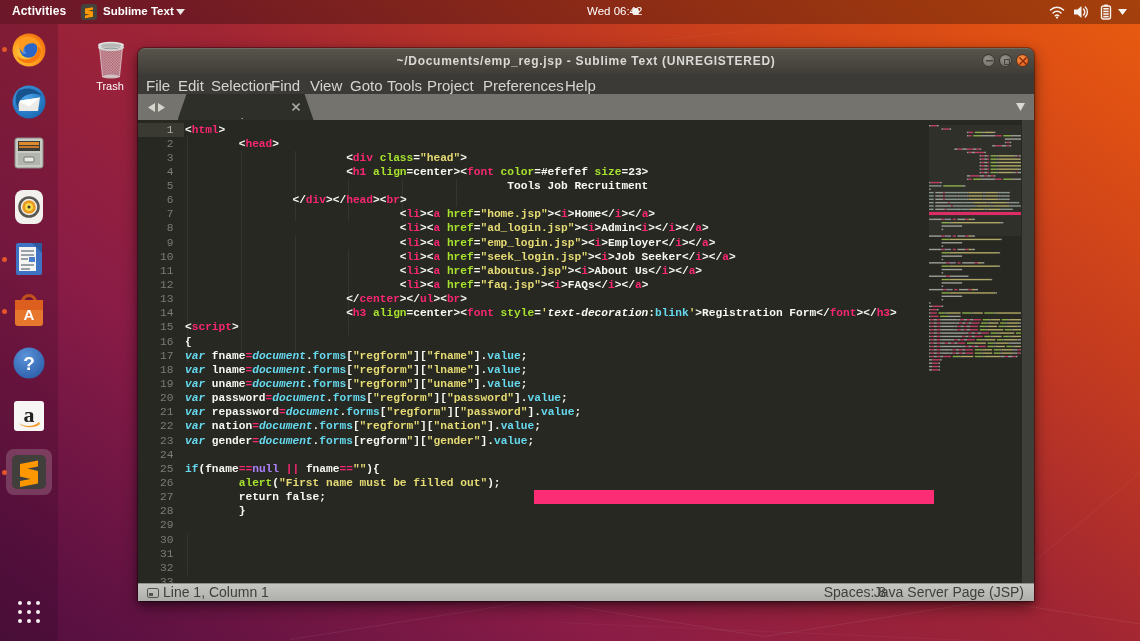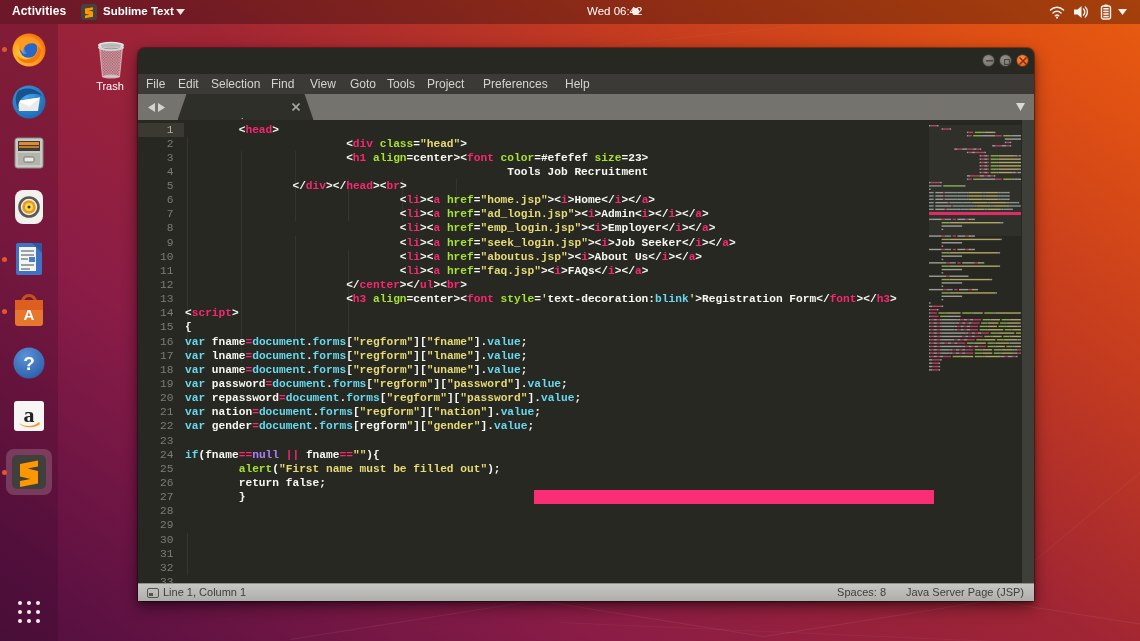--- a/index.html
+++ b/index.html
@@ -12,37 +12,37 @@
 #topbar .app{position:absolute;left:103px;top:4.5px;font-weight:bold}
 #clock{position:absolute;left:587px;top:4.5px;font-weight:normal}
 .wl{position:absolute;height:1px;background:rgba(255,255,255,0.07);transform-origin:0 0}
 
 #dock{position:absolute;left:0;top:24px;width:58px;height:617px;background:rgba(30,8,28,0.18)}
 .dot{position:absolute;left:2px;width:5px;height:5px;border-radius:50%;background:#e4552a}
 
 #win{position:absolute;left:138px;top:48px;width:896px;height:553px;border-radius:7px 7px 2px 2px;box-shadow:0 6px 16px rgba(0,0,0,0.45),0 2px 5px rgba(0,0,0,0.35),0 0 0 1px rgba(0,0,0,0.3);background:#272822}
 #titlebar{position:absolute;left:0;top:0;width:896px;height:26px;border-radius:7px 7px 0 0;background:linear-gradient(#57544c,#4a4740 60%,#3f3d37);border-top:1px solid #6e6b62;color:#dbd9d5;font-size:12px;font-weight:bold;letter-spacing:0.72px;text-align:center;line-height:25px}
 .wbtn{position:absolute;top:6px;width:13px;height:13px;border-radius:50%;border:1px solid rgba(30,28,24,.7)}
-#menubar{position:absolute;left:0;top:26px;width:896px;height:20px;background:#3c3a36;color:#d6d4d0;font-size:12px}
+#menubar{position:absolute;left:0;top:26px;width:896px;height:20px;background:#3c3a36;color:#d6d4d0;font-size:15px}
 #menubar span{position:absolute;top:3px}
 #tabbar{position:absolute;left:0;top:46px;width:896px;height:26px;background:#75736d}
 #tab{position:absolute;left:39.5px;top:0;width:136px;height:26px;background:#2e2f29;clip-path:polygon(9px 0,127px 0,136px 26px,0 26px);color:#d3d3cb;font-size:11px}
 #editor{position:absolute;left:0;top:72px;width:896px;height:463px;background:#272822;overflow:hidden;font-family:"Liberation Mono",monospace;font-size:11.2px;font-weight:bold}
 .r{height:14.146px;line-height:14.146px;white-space:pre}
 #gutter{position:absolute;left:0;top:2.5px;width:35.5px;text-align:right;color:#8f908a;opacity:.8;font-weight:normal}
 #codex{position:absolute;left:47px;top:2.5px;color:#f8f8f2}
 #codex b,#codex i{font-style:normal;font-weight:bold}
-#codex i{}
+#codex i{font-style:italic}
 .p{color:#f92672}.g{color:#a6e22e}.y{color:#e6db74}.c{color:#66d9ef}.v{color:#ae81ff}.w{color:#f8f8f2}
 .guide{position:absolute;width:1px;background:#343530}
 #pinksel{position:absolute;left:396px;top:370.3px;width:400px;height:14.2px;background:#fb2d74}
 .mm{position:absolute;left:791px;top:5px;opacity:.85}
 #mmview{position:absolute;left:791px;top:5px;width:92px;height:111px;background:rgba(255,255,255,0.04)}
 #scrollstrip{position:absolute;left:884px;top:0;width:12px;height:463px;background:#3f3f3a}
-#statusbar{position:absolute;left:0;top:535px;width:896px;height:18px;background:linear-gradient(#c6c6c3,#aeaeab);border-top:1px solid #8f8f8c;color:#3e3e3c;font-size:11px;line-height:17px}
+#statusbar{position:absolute;left:0;top:535px;width:896px;height:18px;background:linear-gradient(#c6c6c3,#aeaeab);border-top:1px solid #8f8f8c;color:#3e3e3c;font-size:14px;line-height:17px}
 
 #trash{position:absolute;left:90px;top:38px;width:40px;height:58px;text-align:center;color:#fff;font-size:11px}
 </style></head><body>
 
 <div id="topbar">
   <div class="act">Activities</div>
   <svg class="abs" style="left:81px;top:4px" width="16" height="16">
       <rect x="0" y="0" width="16" height="16" rx="3" fill="#44433e"></rect>
       <path d="M4 4.6 L12 3.2 L12 5.8 L7.4 6.6 L12 7.6 L12 12.8 L4 14.2 L4 11.6 L8.6 10.8 L4 9.8 Z" fill="#ff9800"></path>
     </svg>
@@ -208,20 +208,21 @@
     <ellipse cx="18" cy="9.5" rx="13" ry="3.4" fill="#d4d5d3"></ellipse>
     <ellipse cx="18" cy="9" rx="9.4" ry="2.2" fill="#85878a"></ellipse>
     <ellipse cx="18" cy="8.2" rx="9.4" ry="2.1" fill="#c8c9c7"></ellipse>
     <ellipse cx="18" cy="7" rx="13" ry="3.2" fill="#e2e3e1"></ellipse>
     <ellipse cx="18" cy="7.6" rx="10.5" ry="2.4" fill="#b8b9b7"></ellipse>
   </svg>
   <div style="margin-top:-2px">Trash</div>
 </div>
 
 <div id="win">
+  <div id="titlebar">~/Documents/emp_reg.jsp - Sublime Text (UNREGISTERED)</div>
   <div class="wbtn" style="left:844px;background:radial-gradient(circle at 40% 35%,#93918a,#6e6c64)"></div>
   <svg class="abs" style="left:847.5px;top:12px" width="7" height="2">
       <rect width="7" height="1.5" fill="#45433c"></rect>
     </svg>
   <div class="wbtn" style="left:861px;background:radial-gradient(circle at 40% 35%,#93918a,#6e6c64)"></div>
   <svg class="abs" style="left:865.5px;top:10.5px" width="6" height="6">
       <rect x="0.5" y="0.5" width="5" height="5" fill="none" stroke="#45433c" stroke-width="1.1"></rect>
     </svg>
   <div class="wbtn" style="left:878px;background:radial-gradient(circle at 40% 35%,#f59448,#e35212)"></div>
   <svg class="abs" style="left:881px;top:9px" width="8" height="8">
@@ -300,20 +301,21 @@
         <div class="r">26</div>
         <div class="r">27</div>
         <div class="r">28</div>
         <div class="r">29</div>
         <div class="r">30</div>
         <div class="r">31</div>
         <div class="r">32</div>
         <div class="r">33</div>
       </div>
     <div id="codex">
+        <div class="r">&lt;<b class="p">html</b>&gt;</div>
         <div class="r">        &lt;<b class="p">head</b>&gt;</div>
         <div class="r">                        &lt;<b class="p">div</b> <b class="g">class</b>=<b class="y">"head"</b>&gt;</div>
         <div class="r">                        &lt;<b class="p">h1</b> <b class="g">align</b>=center&gt;&lt;<b class="p">font</b> <b class="g">color</b>=#efefef <b class="g">size</b>=23&gt;</div>
         <div class="r">                                                Tools Job Recruitment</div>
         <div class="r">                &lt;/<b class="p">div</b>&gt;&lt;/<b class="p">head</b>&gt;&lt;<b class="p">br</b>&gt;</div>
         <div class="r">                                &lt;<b class="p">li</b>&gt;&lt;<b class="p">a</b> <b class="g">href</b>=<b class="y">"home.jsp"</b>&gt;&lt;<b class="p">i</b>&gt;Home&lt;/<b class="p">i</b>&gt;&lt;/<b class="p">a</b>&gt;</div>
         <div class="r">                                &lt;<b class="p">li</b>&gt;&lt;<b class="p">a</b> <b class="g">href</b>=<b class="y">"ad_login.jsp"</b>&gt;&lt;<b class="p">i</b>&gt;Admin&lt;<b class="p">i</b>&gt;&lt;/<b class="p">i</b>&gt;&lt;/<b class="p">a</b>&gt;</div>
         <div class="r">                                &lt;<b class="p">li</b>&gt;&lt;<b class="p">a</b> <b class="g">href</b>=<b class="y">"emp_login.jsp"</b>&gt;&lt;<b class="p">i</b>&gt;Employer&lt;/<b class="p">i</b>&gt;&lt;/<b class="p">a</b>&gt;</div>
         <div class="r">                                &lt;<b class="p">li</b>&gt;&lt;<b class="p">a</b> <b class="g">href</b>=<b class="y">"seek_login.jsp"</b>&gt;&lt;<b class="p">i</b>&gt;Job Seeker&lt;/<b class="p">i</b>&gt;&lt;/<b class="p">a</b>&gt;</div>
         <div class="r">                                &lt;<b class="p">li</b>&gt;&lt;<b class="p">a</b> <b class="g">href</b>=<b class="y">"aboutus.jsp"</b>&gt;&lt;<b class="p">i</b>&gt;About Us&lt;/<b class="p">i</b>&gt;&lt;/<b class="p">a</b>&gt;</div>

